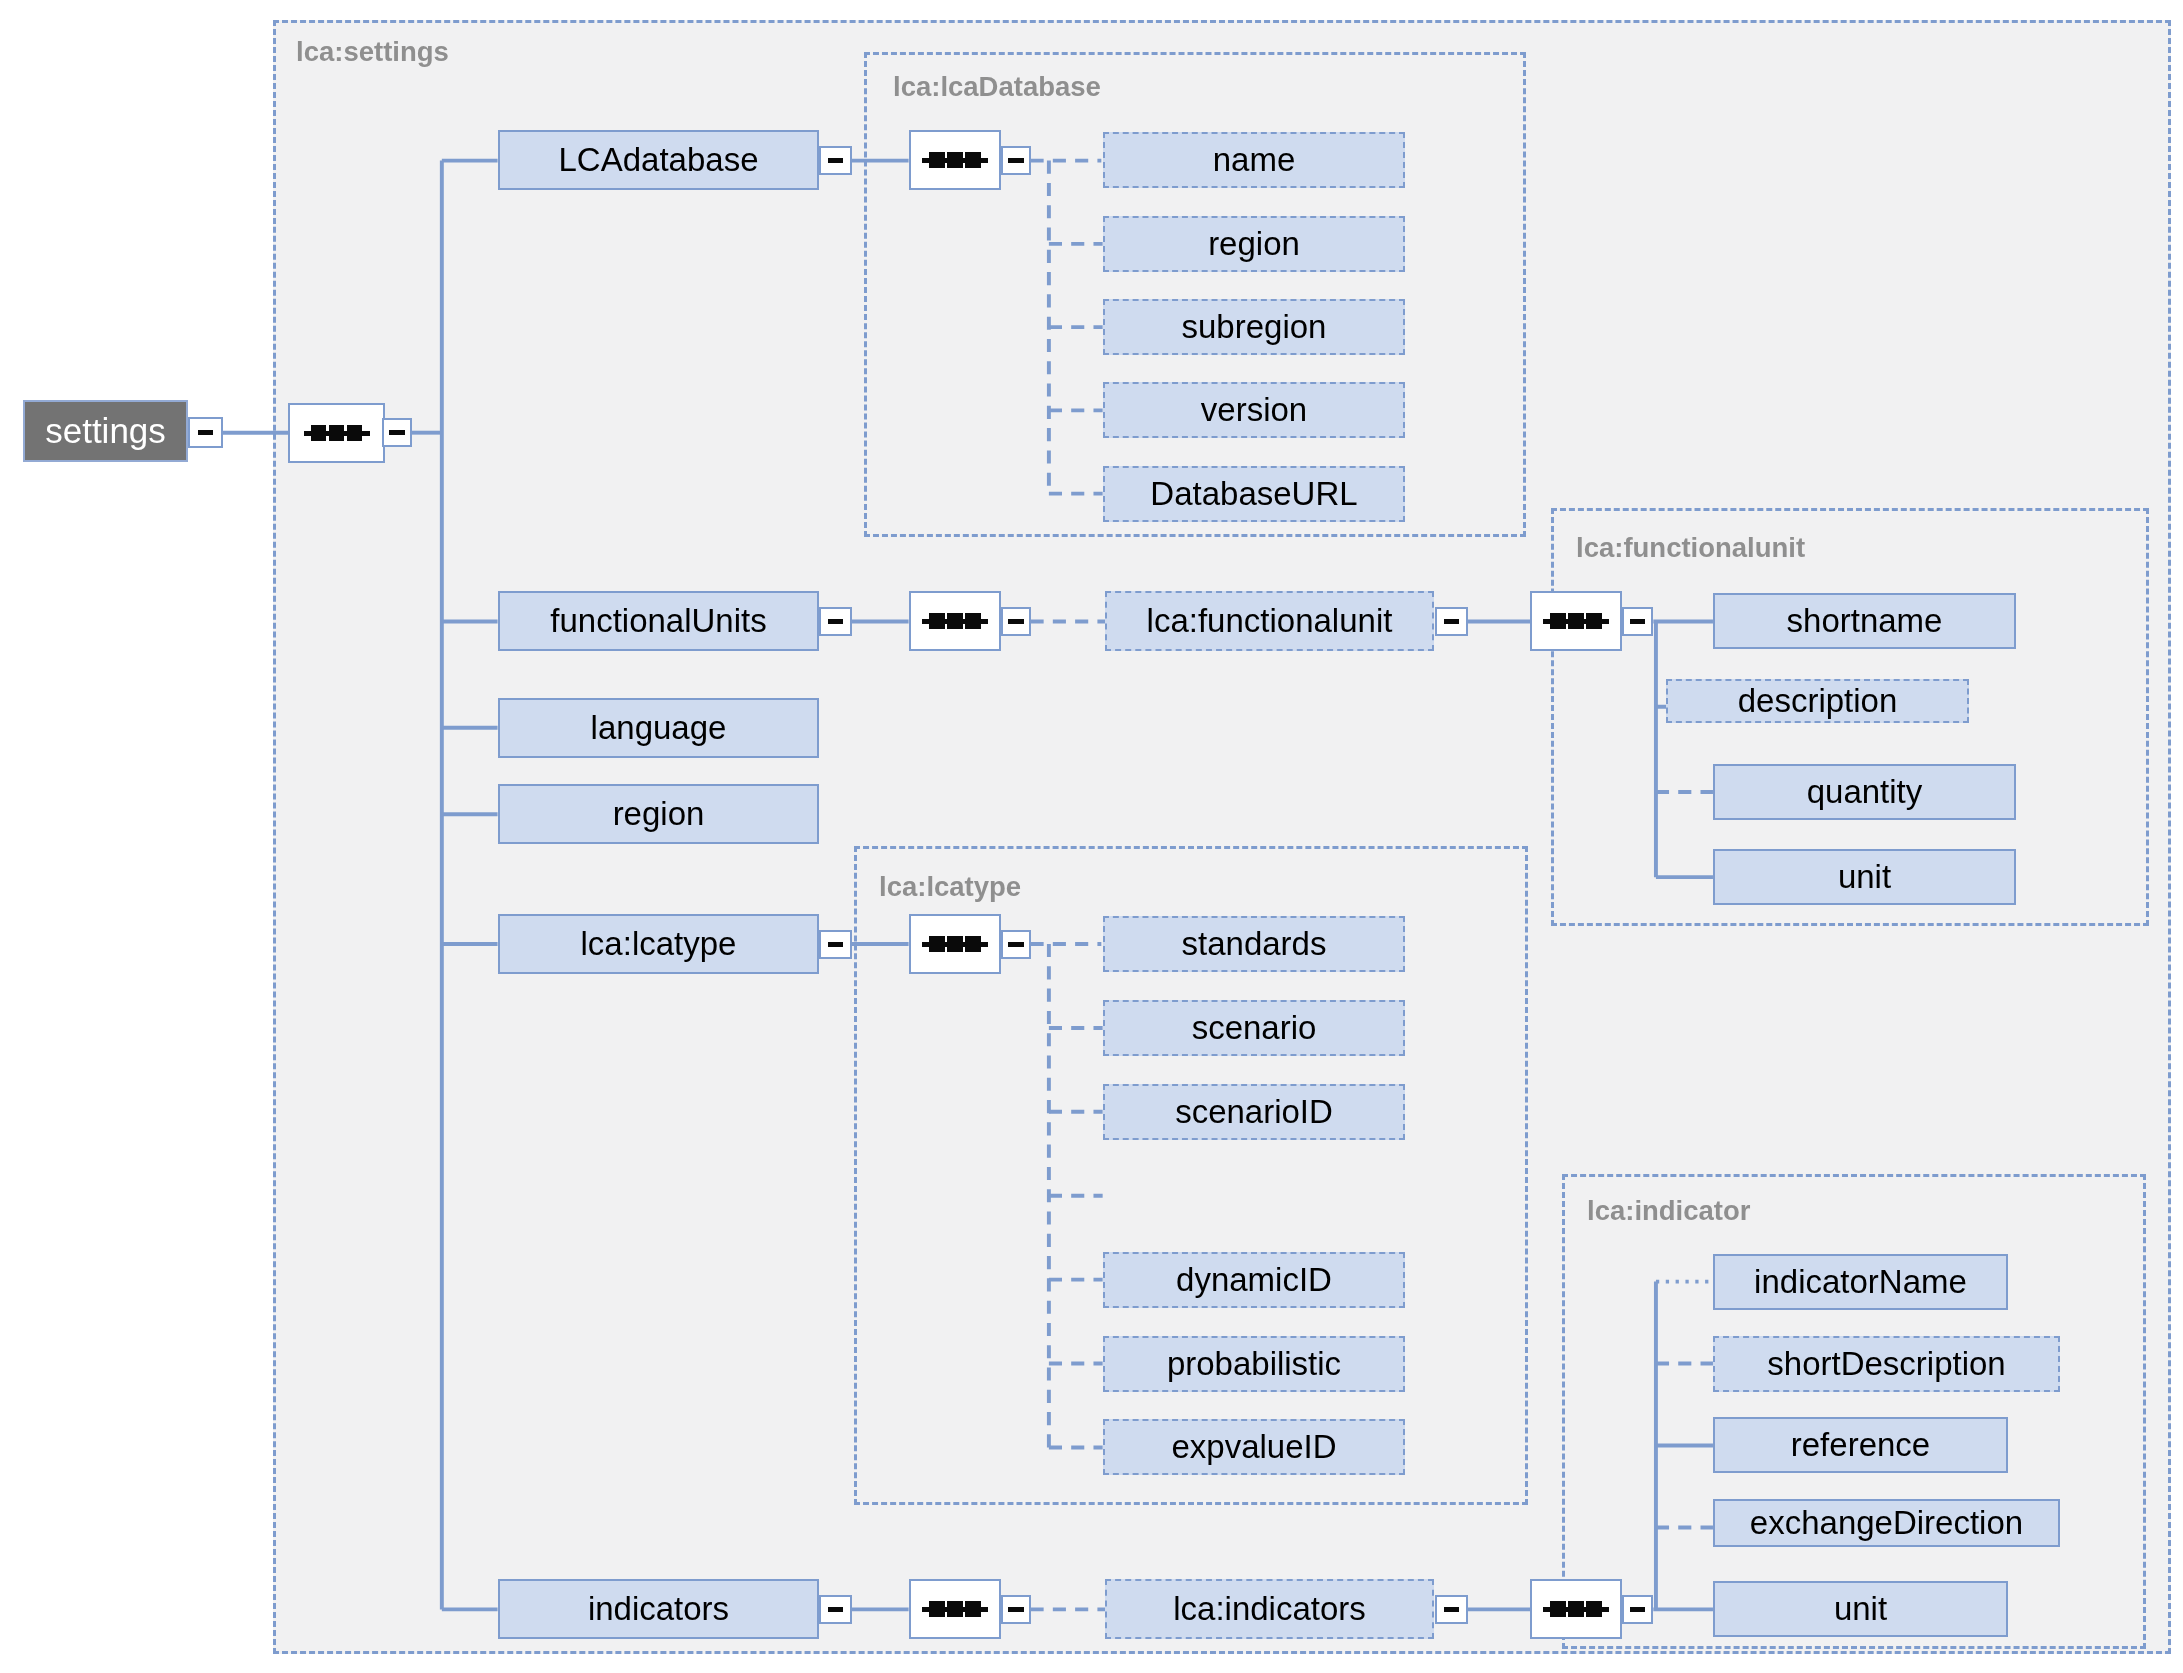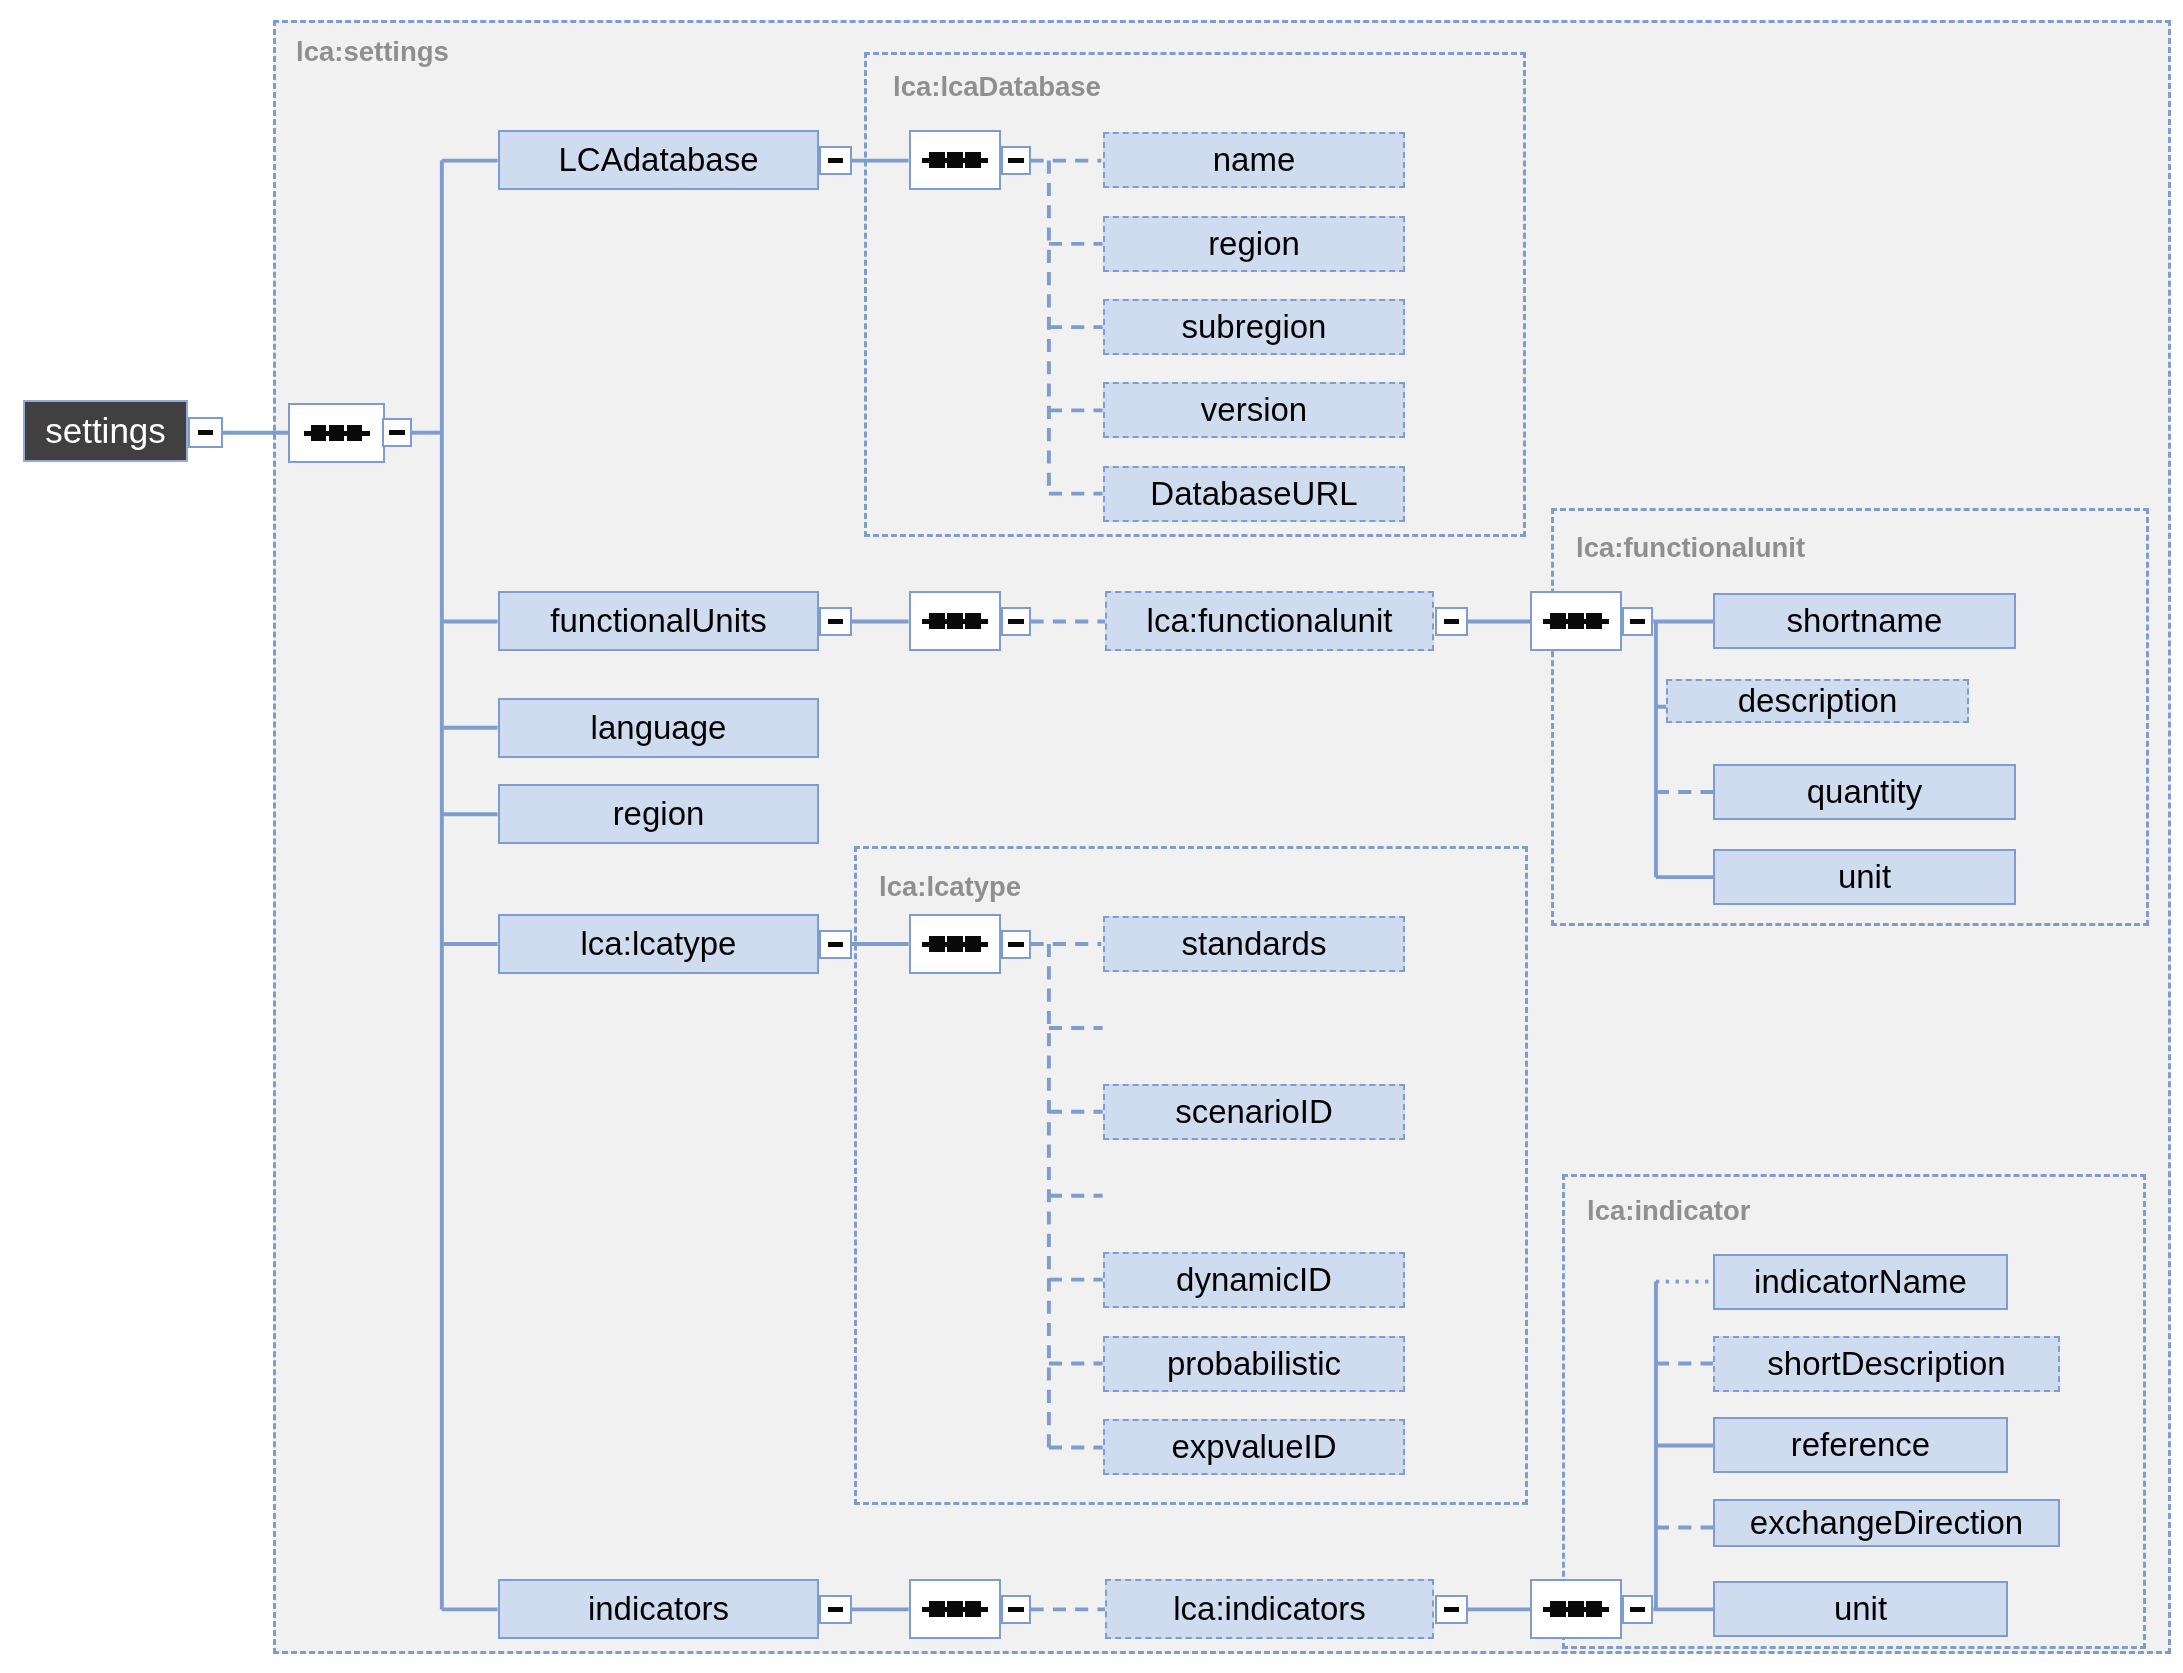--- a/index.html
+++ b/index.html
@@ -35,21 +35,21 @@
     position:absolute;
     box-sizing:border-box;
     background:#cfdbef;
     border:2.6px solid #7e9cce;
     display:flex;align-items:center;justify-content:center;
     font-size:33px;color:#000;
     white-space:nowrap;
   }
   .node.dashed{border-style:dashed;}
   .node.root{
-    background:#404040;
+    background:#737373;
     border:2px solid #93aad4;
     color:#ffffff;
     font-size:35px;
   }
   
   .minus{
     position:absolute;
     box-sizing:border-box;
     background:#ffffff;
     border:2px solid #7e9cce;
@@ -227,20 +227,21 @@
         <span></span>
         <span></span>
         <span></span>
       </span>
   </div>
   <div class="minus" style="left:1001px;top:930px;width:30px;height:29px;">
       <span class="dash"></span>
     </div>
 
   <div class="node dashed" style="left:1103px;top:916px;width:302px;height:56px;">standards</div>
+  <div class="node dashed" style="left:1103px;top:1000px;width:302px;height:56px;">scenario</div>
   <div class="node dashed" style="left:1103px;top:1084px;width:302px;height:56px;">scenarioID</div>
   <div class="node dashed" style="left:1103px;top:1252px;width:302px;height:56px;">dynamicID</div>
   <div class="node dashed" style="left:1103px;top:1336px;width:302px;height:56px;">probabilistic</div>
   <div class="node dashed" style="left:1103px;top:1419px;width:302px;height:56px;">expvalueID</div>
 
   <div class="node" style="left:498px;top:1579px;width:321px;height:60px;">indicators</div>
   <div class="minus" style="left:819px;top:1595px;width:33px;height:29px;">
       <span class="dash"></span>
     </div>
   <div class="seq" style="left:909px;top:1579px;width:92px;height:60px;">

